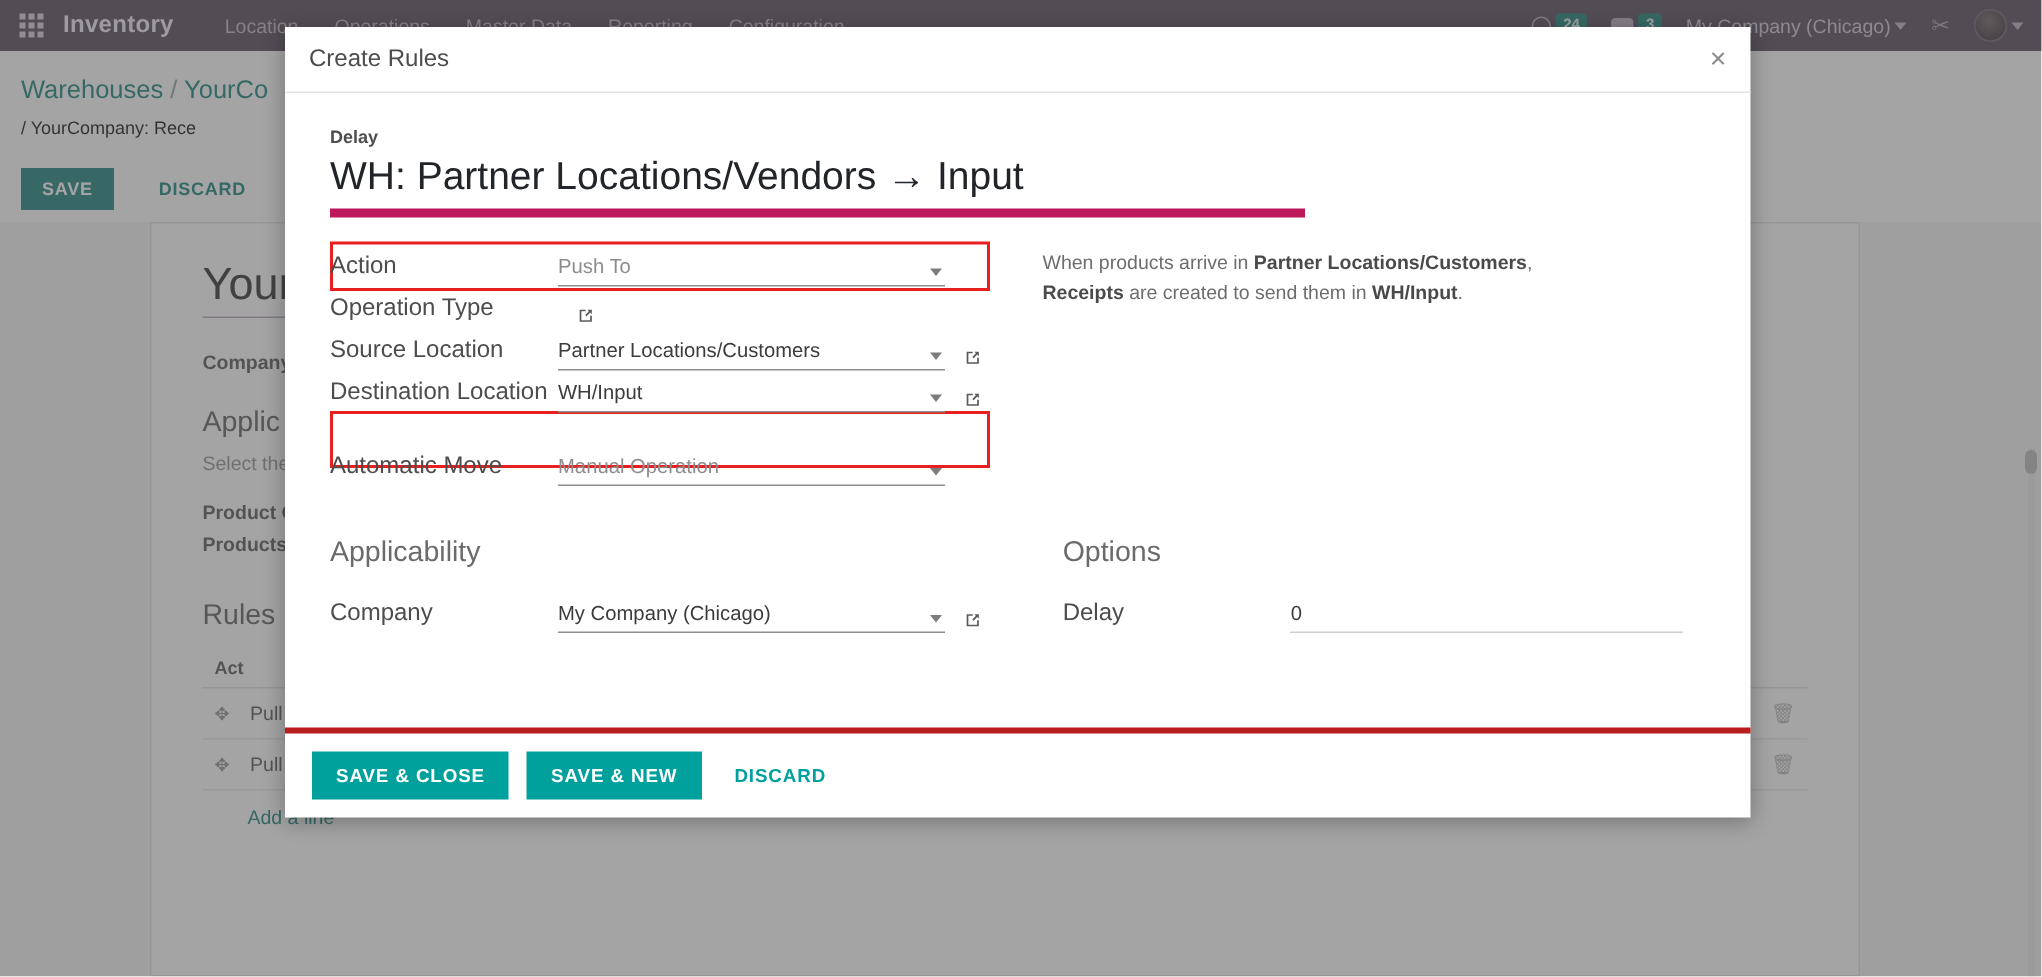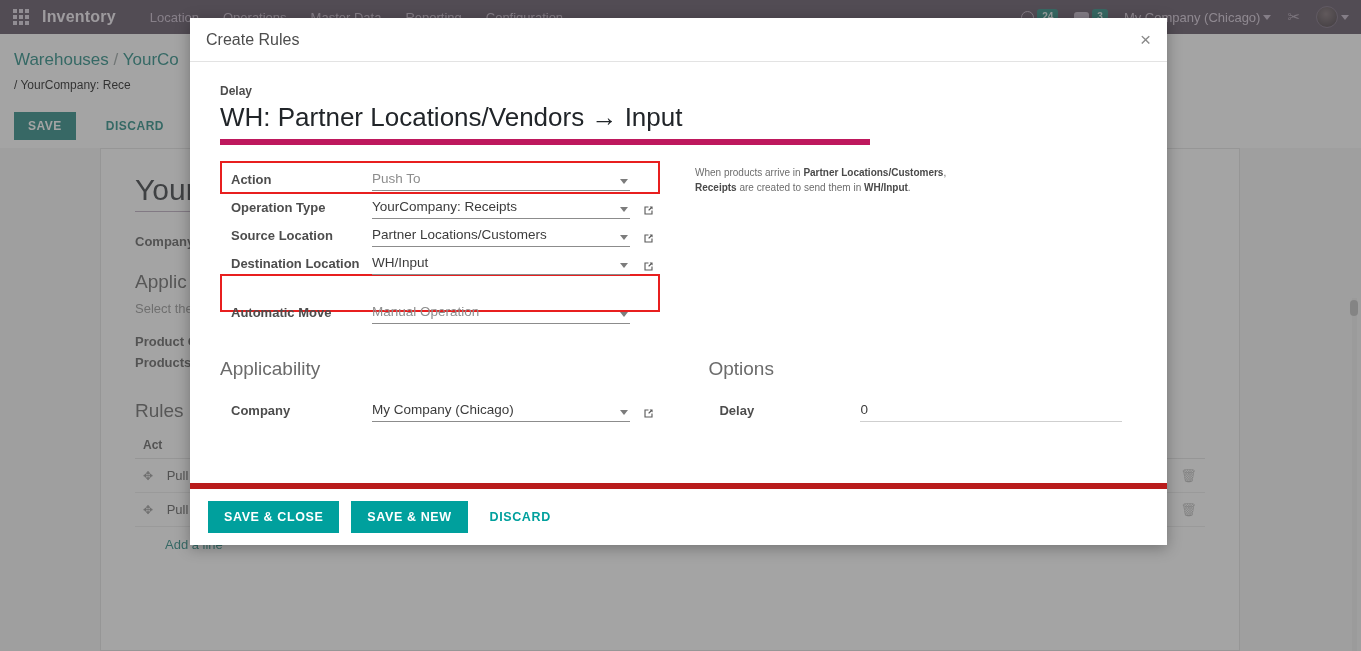--- a/index.html
+++ b/index.html
@@ -142,21 +142,21 @@
     display: flex; align-items: center; padding: 0 16px;
     flex-shrink: 0;
   }
   .modal-title { font-size: 16px; color: #4d4d4d; }
   .modal-close {
     margin-left: auto; font-size: 19px; color: #8a8a8a;
     background: none; border: none; cursor: pointer; line-height: 1;
   }
   .modal-body { flex: 1; padding: 22px 30px 0 30px; position: relative; }
   .modal-footer {
-    border-top: 6px solid #b91c1c; padding: 12px 18px;
+    border-top: 4px solid #b91c1c; padding: 12px 18px;
     display: flex; align-items: center; gap: 12px; flex-shrink: 0;
   }
   .btn-primary {
     background: #00a09d; color: #fff; border: none;
     font-size: 12.5px; font-weight: bold; letter-spacing: .6px;
     padding: 9px 16px; cursor: pointer;
   }
   .btn-link-discard {
     background: none; border: none; color: #00a09d;
     font-size: 12.5px; font-weight: bold; letter-spacing: .6px;
@@ -175,22 +175,22 @@
   
   .cols { display: flex; }
   .col-left { width: 455px; }
   .col-right { width: 450px; padding-left: 20px; padding-top: 4px; }
 
   .frow {
     display: flex; align-items: flex-end;
     height: 28px; position: relative;
   }
   .flabel {
-    width: 152px; font-size: 13px; font-weight: bold; color: #4d4d4d;
-    padding-bottom: 4px; flex-shrink: 0; padding-left: 11px;
+    width: 152px; font-size: 16px; font-weight: normal; color: #4d4d4d;
+    padding-bottom: 4px; flex-shrink: 0;
   }
   .fctrl {
     width: 258px; position: relative;
     border-bottom: 1px solid #8c8c8c; padding-bottom: 3px;
   }
   .fval { font-size: 13.5px; color: #3c3c3c; }
   .fval.placeholder { color: #8d8d8d; }
   .fcaret {
     position: absolute; right: 2px; bottom: 6px;
     width: 0; height: 0; border-left: 4px solid transparent;
@@ -203,21 +203,21 @@
   .ext-ic svg { display: block; }
   .hl-action {
     position: absolute; left: 0px; top: 0px; width: 440px; height: 33px;
     border: 2px solid #e81f1f; pointer-events: none;
   }
   .hl-auto {
     position: absolute; left: 0px; top: 113px; width: 440px; height: 38px;
     border: 2px solid #e81f1f; pointer-events: none;
   }
 
-  .help-text { font-size: 10px; color: #6d6d6d; line-height: 1.5; }
+  .help-text { font-size: 13px; color: #6d6d6d; line-height: 1.5; }
   .help-text b { color: #4a4a4a; }
 
   .sec-head {
     font-size: 19px; color: #6b6b6b; font-weight: normal;
     margin: 34px 0 14px;
   }
   .bottom-cols { display: flex; }
   .bc-left { width: 470px; }
   .bc-right { width: 450px; padding-left: 20px; }
   .delay-ctrl { width: 262px; border-bottom: 1px solid #cfcfcf; padding-bottom: 3px; }
@@ -378,24 +378,20 @@
           <div class="frow" style="height:30px;">
             <div class="flabel">Action</div>
             <div class="fctrl">
               <span class="fval placeholder">Push To</span>
               <span class="fcaret"></span>
             </div>
           </div>
 
           <div class="frow">
             <div class="flabel">Operation Type</div>
-            <div class="fctrl">
-              <span class="fval">YourCompany: Receipts</span>
-              <span class="fcaret"></span>
-            </div>
             <span class="ext-ic">
               <svg width="13" height="13" viewBox="0 0 16 16">
                   <path d="M3 3h5v1.4H4.4v7.2h7.2V8H13v5H3V3z" fill="#5b5b5b"></path>
                   <path d="M9.3 3H13v3.7l-1.3-1.3-3 3-1.1-1.1 3-3L9.3 3z" fill="#5b5b5b"></path>
                 </svg>
             </span>
           </div>
 
           <div class="frow">
             <div class="flabel">Source Location</div>

